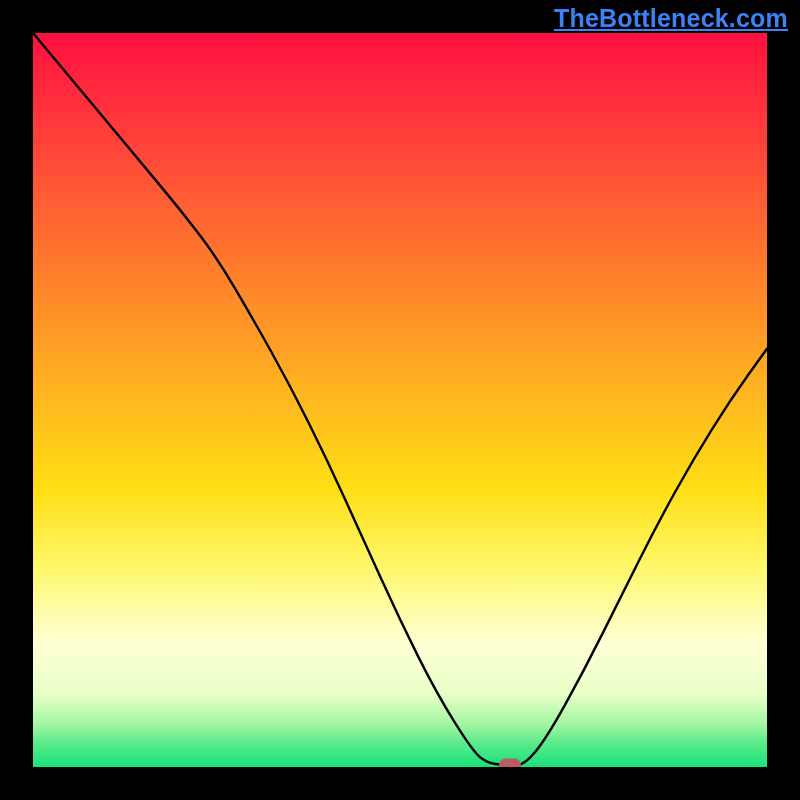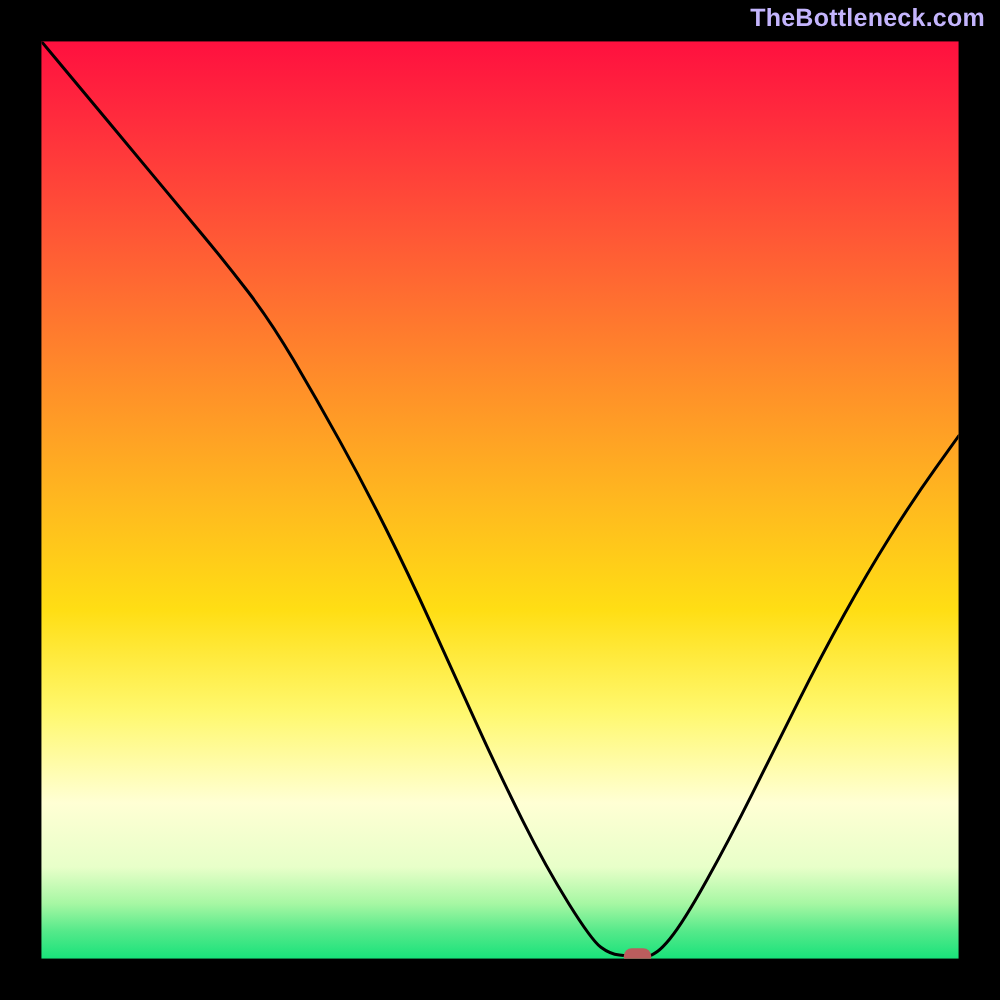--- a/index.html
+++ b/index.html
@@ -14,25 +14,26 @@
   .frame {
     position: relative;
     width: 800px;
     height: 800px;
     background: #000;
   }
   .watermark {
     position: absolute;
     top: 4px;
     right: 12px;
-    color: #c4b5fd;
-    font-size: 20px;
+    color: #3b82f6;
+    font-size: 25px;
     font-weight: 600;
     letter-spacing: 0.2px;
     z-index: 10;
+    text-decoration: underline;
   }
   .plot-area {
     position: absolute;
     left: 33px;
     top: 33px;
     width: 734px;
     height: 734px;
     overflow: hidden;
   }
   .gradient-bg {

